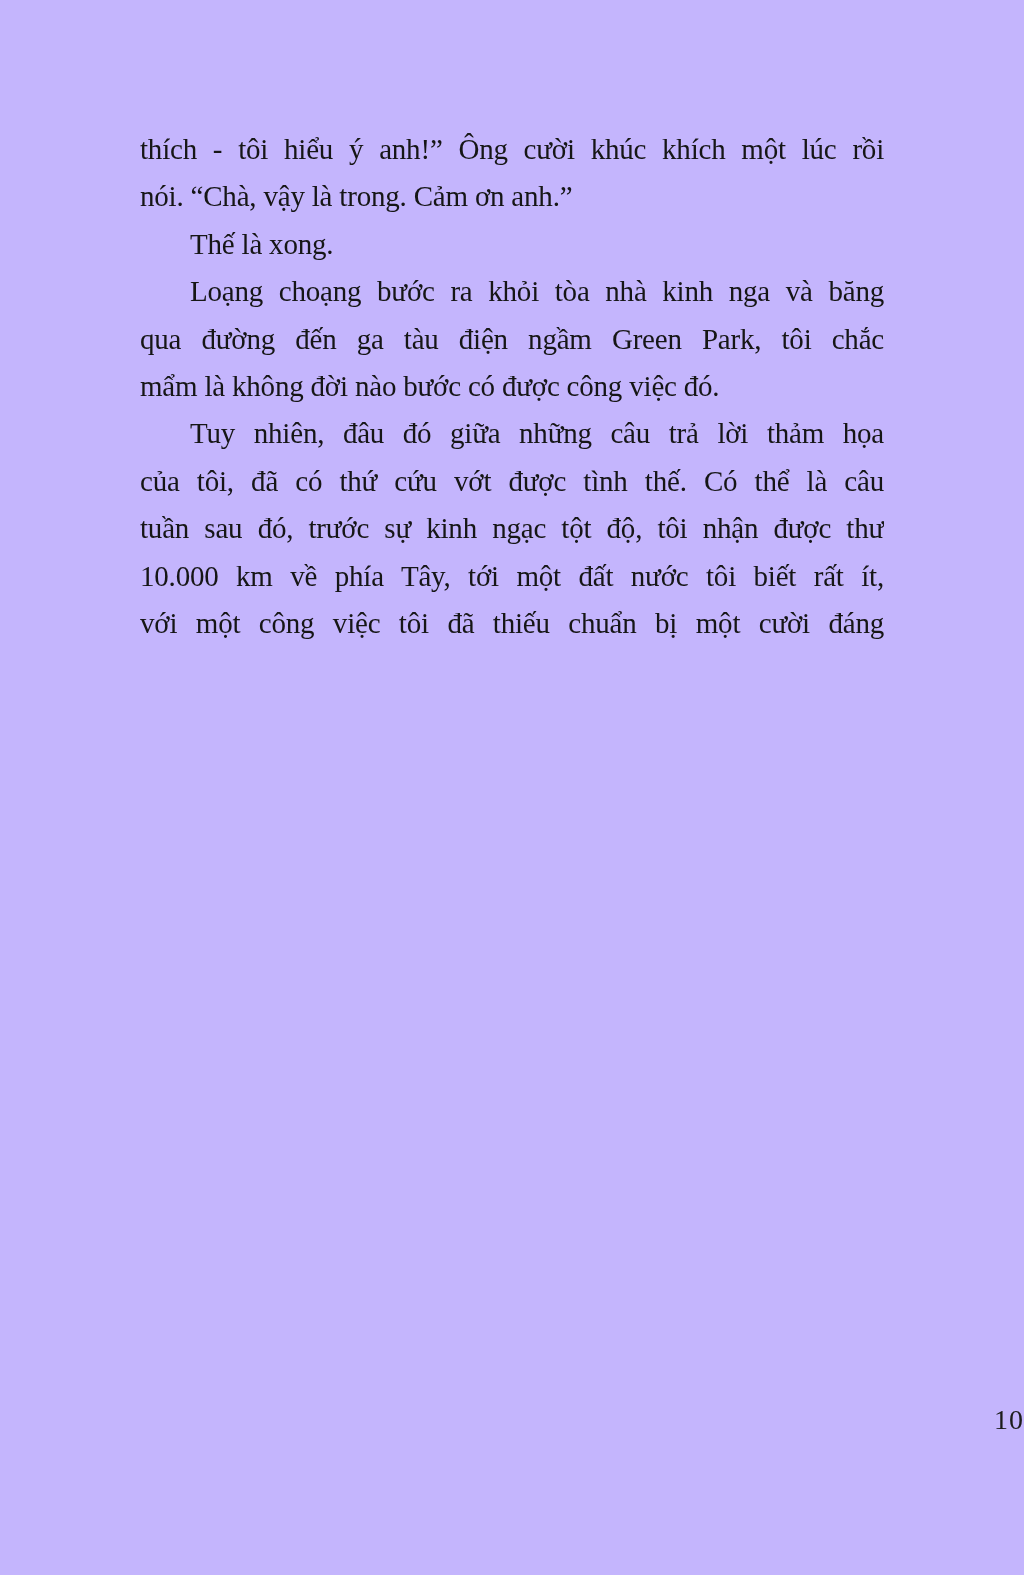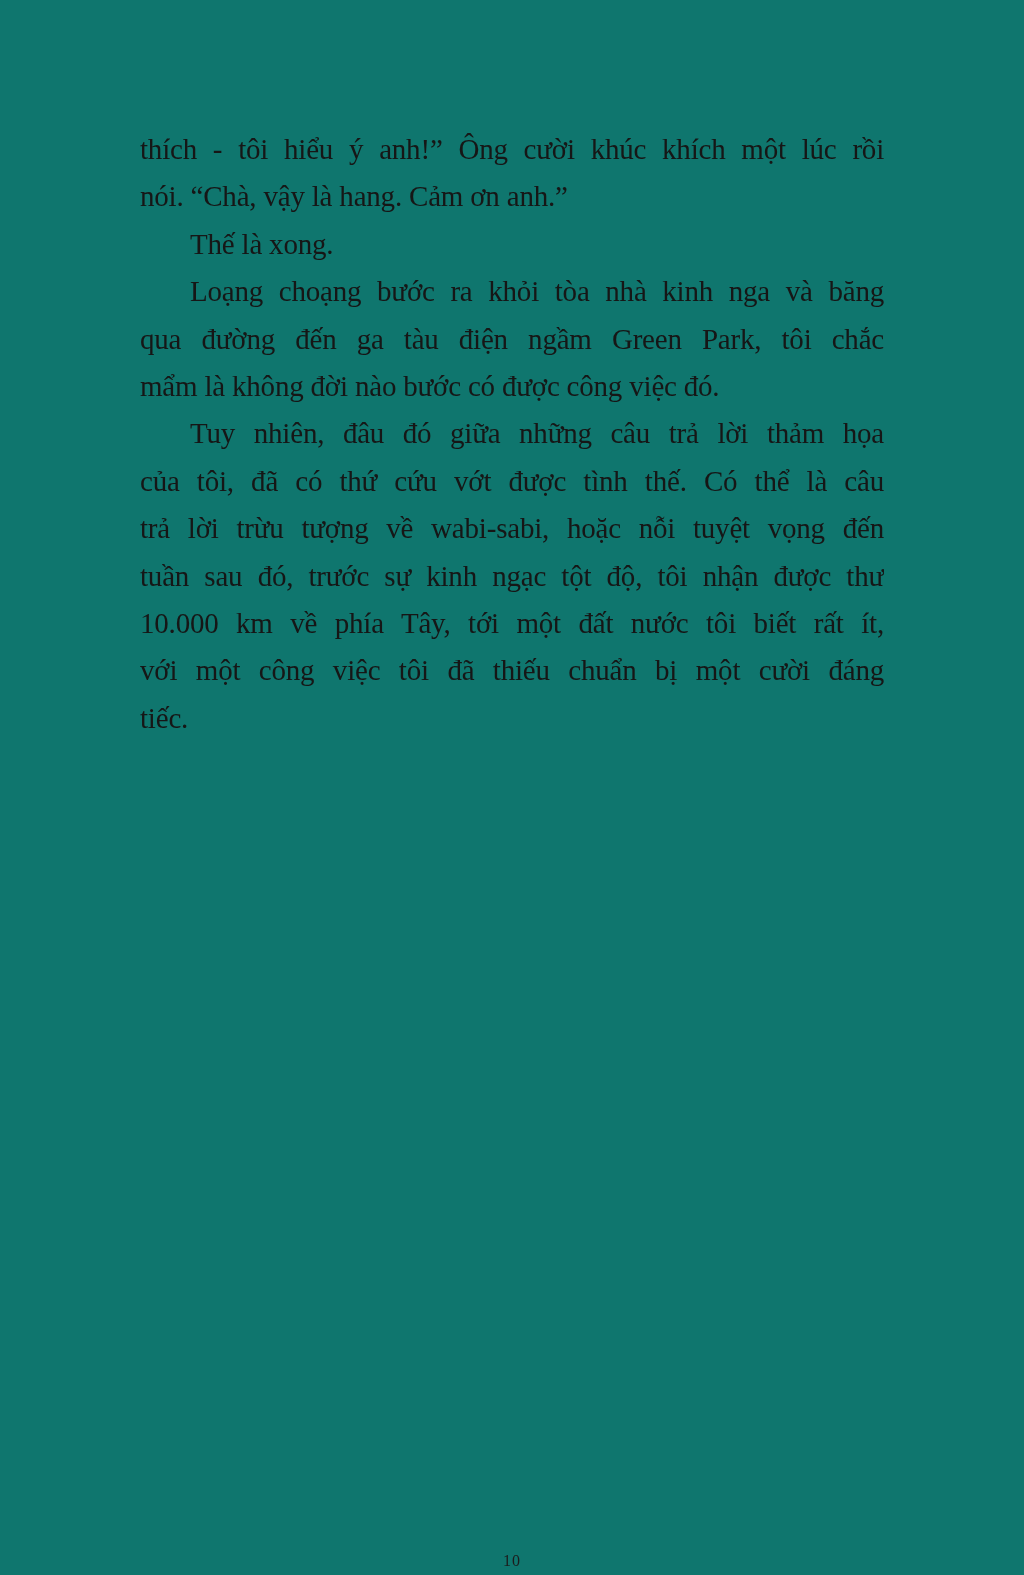--- a/index.html
+++ b/index.html
@@ -4,21 +4,21 @@
 <style>
   html, body {
     margin: 0;
     padding: 0;
     background: #ffffff;
   }
   .book-page {
     position: relative;
     width: 1024px;
     height: 1575px;
-    background: #0f766e;
+    background: #c4b5fd;
     overflow: hidden;
     font-family: "Liberation Serif", serif;
     color: #161616;
   }
   .text-block {
     position: absolute;
     left: 140px;
     top: 126px;
     width: 744px;
   }
@@ -35,40 +35,38 @@
   .line.end {
     text-align-last: left;
   }
   .line.indent {
     text-indent: 50px;
   }
   .page-number {
     position: absolute;
     left: 0;
     right: 0;
-    top: 1552px;
-    text-align: center;
-    font-size: 16px;
+    top: 1404px;
+    text-align: right;
+    font-size: 28px;
     letter-spacing: 1px;
     color: #1c1c1c;
   }
 </style>
 </head>
 <body>
 
 <div class="book-page">
   <div class="text-block">
     <div class="line">thích - tôi hiểu ý anh!” Ông cười khúc khích một lúc rồi</div>
-    <div class="line end">nói. “Chà, vậy là hang. Cảm ơn anh.”</div>
+    <div class="line end">nói. “Chà, vậy là trong. Cảm ơn anh.”</div>
     <div class="line end indent">Thế là xong.</div>
     <div class="line indent">Loạng choạng bước ra khỏi tòa nhà kinh nga và băng</div>
     <div class="line">qua đường đến ga tàu điện ngầm Green Park, tôi chắc</div>
     <div class="line end">mẩm là không đời nào bước có được công việc đó.</div>
     <div class="line indent">Tuy nhiên, đâu đó giữa những câu trả lời thảm họa</div>
     <div class="line">của tôi, đã có thứ cứu vớt được tình thế. Có thể là câu</div>
-    <div class="line">trả lời trừu tượng về wabi-sabi, hoặc nỗi tuyệt vọng đến</div>
     <div class="line">tuần sau đó, trước sự kinh ngạc tột độ, tôi nhận được thư</div>
     <div class="line">10.000 km về phía Tây, tới một đất nước tôi biết rất ít,</div>
     <div class="line">với một công việc tôi đã thiếu chuẩn bị một cười đáng</div>
-    <div class="line end">tiếc.</div>
   </div>
   <div class="page-number">10</div>
 </div>
 
 </body></html>

